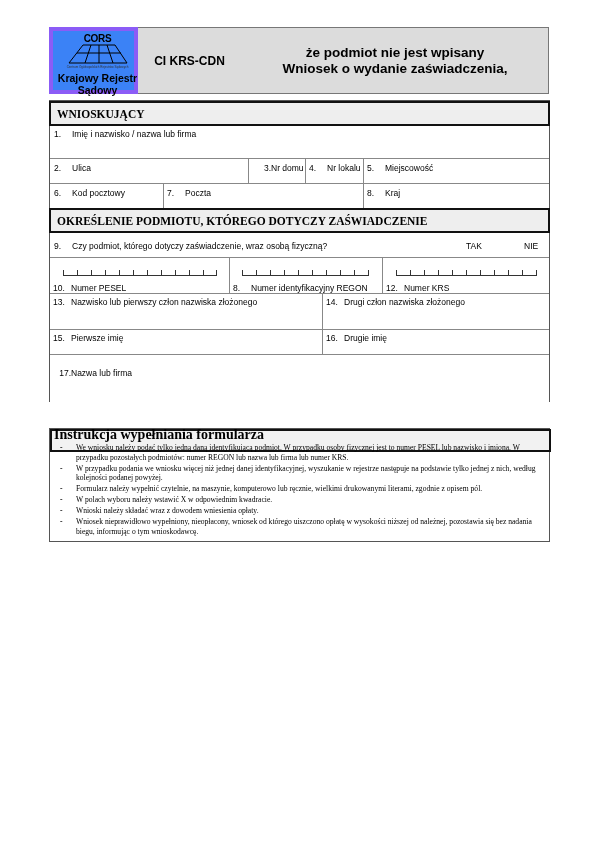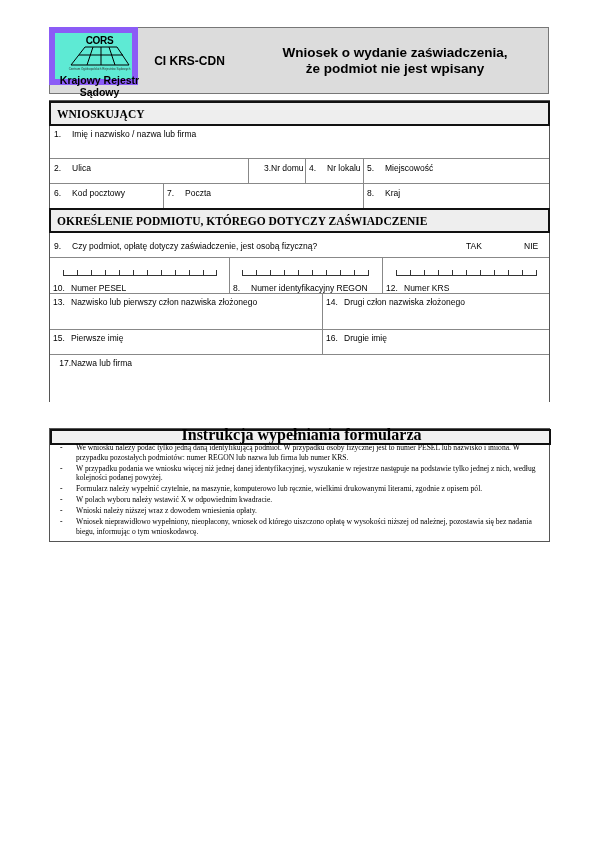--- a/index.html
+++ b/index.html
@@ -1,39 +1,39 @@
 <!DOCTYPE html>
 <html><head>
 <meta charset="utf-8">
 <style>
   html, body { margin:0; padding:0; background:#ffffff; }
   body { width:600px; height:849px; position:relative; font-family:"Liberation Sans", sans-serif; color:#000; overflow:hidden; }
   .abs { position:absolute; box-sizing:border-box; }
 
   
   .hdr { left:49px; top:27px; width:500px; height:67px; border:1px solid #777; background:#dcdcdc; }
-  .logo-box { left:49px; top:27px; width:89px; height:58px; background:#5eead4; border:6px solid #8b5cf6; }
+  .logo-box { left:49px; top:27px; width:89px; height:67px; background:#3b82f6; border:4px solid #8b5cf6; }
   .logo-text { left:0; top:2px; width:89px; text-align:center; font-size:10px; font-weight:bold; letter-spacing:-0.3px; }
   .logo-sub { left:0; top:34px; width:89px; text-align:center; font-size:3px; color:#333; }
   .logo-reg { left:0; top:41px; width:89px; text-align:center; font-size:10.5px; font-weight:bold; line-height:12px; }
   .code { left:138px; top:27px; width:103px; height:67px; display:flex; align-items:center; justify-content:center; font-size:12px; font-weight:bold; }
   .title { left:241px; top:27px; width:308px; height:67px; display:flex; align-items:center; justify-content:center; text-align:center; font-size:13.5px; font-weight:bold; line-height:16px; }
 
   
   .form { left:49px; top:100px; width:501px; height:302px; border:1px solid #555; }
   .sec-h { background:#eeeeee; border:2px solid #111; font-family:"Liberation Serif", serif; font-weight:bold; font-size:11.5px; padding-left:6px; display:flex; align-items:center; }
   .line { background:#888; }
   .lbl { font-size:8.5px; white-space:nowrap; }
   .num { display:inline-block; width:18px; }
   .tick-bar { height:6px; border-bottom:1px solid #333; }
   .tick { position:absolute; bottom:0; width:1px; height:5px; background:#333; }
 
   
   .inst { left:49px; top:428px; width:501px; height:114px; border:1px solid #555; }
-  .inst-h { left:0; top:0; width:501px; height:16px; border:2px solid #111; border-bottom:2px solid #111; background:#f2f2f2; font-family:"Liberation Serif", serif; font-weight:bold; font-size:16px; line-height:8px; padding-left:2px;text-align:center; }
+  .inst-h { left:0; top:0; width:501px; height:23px; border:2px solid #111; border-bottom:2px solid #111; background:#f2f2f2; font-family:"Liberation Serif", serif; font-weight:bold; font-size:14px; line-height:8px; padding-left:2px; }
   .inst-list { left:10px; top:14px; width:485px; font-family:"Liberation Serif", serif; font-size:7.6px; line-height:9.6px; }
   .inst-item { position:relative; padding-left:16px; margin-bottom:1.4px; }
   .inst-item .bullet { position:absolute; left:0; top:0; font-weight:bold; }
 </style>
 </head>
 <body>
 
 <div class="abs hdr"></div>
 <div class="abs logo-box">
   <div class="abs logo-text">CORS</div>
@@ -42,22 +42,22 @@
   </svg>
   <div class="abs logo-sub">Centrum Ogólnopolskich Rejestrów Sądowych</div>
   <div class="abs logo-reg">
     <div>Krajowy Rejestr</div>
     <div>Sądowy</div>
   </div>
 </div>
 <div class="abs code">CI KRS-CDN</div>
 <div class="abs title">
   <div>
+    <div>że podmiot nie jest wpisany</div>
     <div>Wniosek o wydanie zaświadczenia,</div>
-    <div>że podmiot nie jest wpisany</div>
   </div>
 </div>
 
 <div class="abs form"></div>
 
 <div class="abs sec-h" style="left:49px;top:101px;width:501px;height:25px;">WNIOSKUJĄCY</div>
 
 <div class="abs" style="left:50px;top:125px;width:499px;height:33px;">
   <div class="abs lbl" style="left:4px;top:4px;"><span class="num">1.</span><span>Imię i nazwisko / nazwa lub firma</span></div>
 </div>
@@ -87,21 +87,21 @@
 <div class="abs" style="left:164px;top:184px;width:199px;height:24px;">
   <div class="abs lbl" style="left:3px;top:4px;"><span class="num">7.</span><span>Poczta</span></div>
 </div>
 <div class="abs" style="left:364px;top:184px;width:185px;height:24px;">
   <div class="abs lbl" style="left:3px;top:4px;"><span class="num">8.</span><span>Kraj</span></div>
 </div>
 
 <div class="abs sec-h" style="left:49px;top:208px;width:501px;height:25px;">OKREŚLENIE PODMIOTU, KTÓREGO DOTYCZY ZAŚWIADCZENIE</div>
 
 <div class="abs" style="left:50px;top:233px;width:499px;height:24px;">
-  <div class="abs lbl" style="left:4px;top:8px;"><span class="num">9.</span><span>Czy podmiot, opłatę dotyczy zaświadczenie, jest osobą fizyczną?</span></div>
+  <div class="abs lbl" style="left:4px;top:8px;"><span class="num">9.</span><span>Czy podmiot, którego dotyczy zaświadczenie, wraz osobą fizyczną?</span></div>
   <div class="abs lbl" style="left:416px;top:8px;">TAK</div>
   <div class="abs lbl" style="left:474px;top:8px;">NIE</div>
 </div>
 <div class="abs line" style="left:50px;top:257px;width:499px;height:1px;"></div>
 
 <div class="abs" style="left:50px;top:258px;width:179px;height:35px;">
   <div class="abs tick-bar" style="left:13px;top:12px;width:154px;">
     <div class="tick" style="left:0"></div>
       <div class="tick" style="left:14px"></div>
       <div class="tick" style="left:28px"></div>
@@ -163,26 +163,26 @@
 
 <div class="abs" style="left:50px;top:330px;width:272px;height:24px;">
   <div class="abs lbl" style="left:3px;top:3px;"><span class="num">15.</span><span>Pierwsze imię</span></div>
 </div>
 <div class="abs" style="left:323px;top:330px;width:226px;height:24px;">
   <div class="abs lbl" style="left:3px;top:3px;"><span class="num">16.</span><span>Drugie imię</span></div>
 </div>
 <div class="abs line" style="left:50px;top:354px;width:499px;height:1px;"></div>
 
 <div class="abs" style="left:50px;top:355px;width:499px;height:47px;background:#fff;">
-  <div class="abs lbl" style="left:3px;top:3px;text-align:right;"><span class="num">17.</span><span>Nazwa lub firma</span></div>
+  <div class="abs lbl" style="left:3px;top:13px;text-align:right;"><span class="num">17.</span><span>Nazwa lub firma</span></div>
 </div>
 
 <div class="abs inst">
   <div class="abs inst-h">Instrukcja wypełniania formularza</div>
   <div class="abs inst-list">
     <div class="inst-item"><span class="bullet">-</span><span>We wniosku należy podać tylko jedną  daną identyfikującą podmiot. W przypadku osoby fizycznej jest to numer PESEL lub nazwisko i imiona. W przypadku pozostałych podmiotów: numer REGON lub nazwa lub firma lub numer KRS.</span></div>
     <div class="inst-item"><span class="bullet">-</span><span>W przypadku podania we wniosku więcej niż  jednej danej identyfikacyjnej, wyszukanie w rejestrze następuje na podstawie tylko jednej z nich, według  kolejności podanej powyżej.</span></div>
     <div class="inst-item"><span class="bullet">-</span><span>Formularz należy wypełnić czytelnie, na maszynie, komputerowo lub ręcznie, wielkimi drukowanymi literami, zgodnie z opisem pól.</span></div>
     <div class="inst-item"><span class="bullet">-</span><span>W polach wyboru należy wstawić X w odpowiednim kwadracie.</span></div>
-    <div class="inst-item"><span class="bullet">-</span><span>Wnioski należy niższej wraz z dowodem wniesienia opłaty.</span></div>
+    <div class="inst-item"><span class="bullet">-</span><span>Wnioski należy składać wraz z dowodem wniesienia opłaty.</span></div>
     <div class="inst-item"><span class="bullet">-</span><span>Wniosek nieprawidłowo wypełniony, nieopłacony, wniosek od którego uiszczono opłatę w wysokości niższej od należnej,  pozostawia się bez nadania biegu, informując o tym wnioskodawcę.</span></div>
   </div>
 </div>
 
 </body></html>

